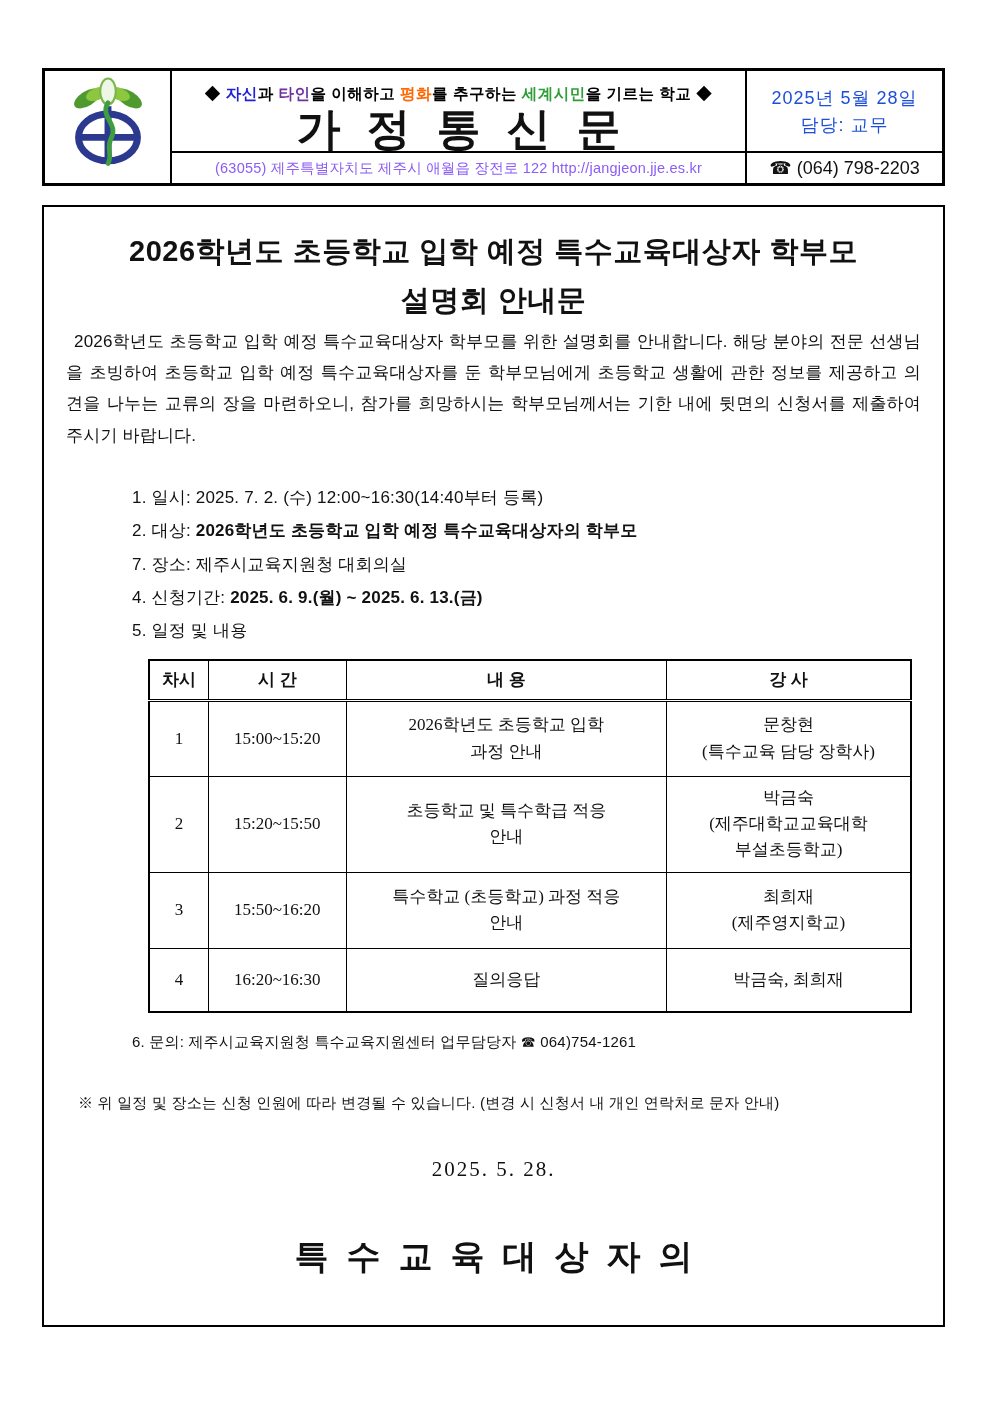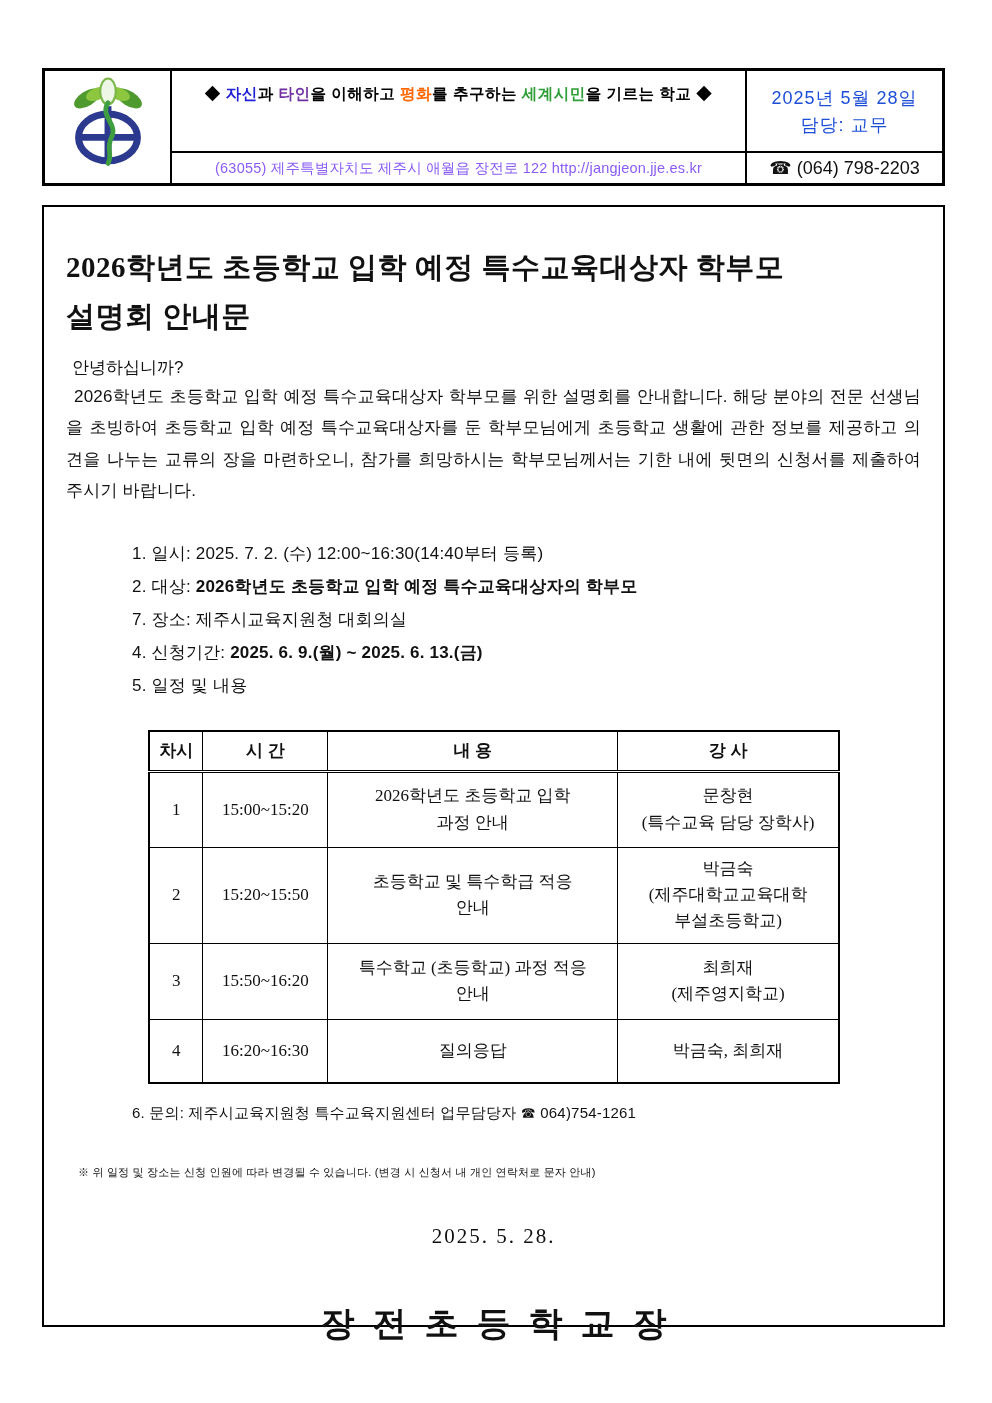--- a/index.html
+++ b/index.html
@@ -67,23 +67,23 @@
 
   
   .main-box {
     position: absolute;
     left: 42px; top: 205px;
     width: 903px; height: 1122px;
     border: 2px solid #000;
     padding: 0 22px;
   }
   .doc-title {
-    margin-top: 36px;
-    text-align: left;
-    font-family: Liberation Serif, serif;
+    margin-top: 20px;
+    text-align: center;
+    font-family: Liberation Sans, sans-serif;
     font-size: 29px; font-weight: bold;
     line-height: 1.7;
     white-space: pre-line;
     letter-spacing: 0.5px;
   }
   .greeting {
     margin-top: 12px;
     font-size: 17px; line-height: 1.6;
     padding-left: 6px;
   }
@@ -94,22 +94,22 @@
     letter-spacing: 0.2px;
   }
   .notice-list { margin-top: 30px; margin-left: 66px; list-style: none; }
   .notice-list .item {
     font-size: 17px; line-height: 1.95;
     letter-spacing: 0.2px;
   }
   .bold { font-weight: bold; }
 
   .schedule {
-    margin-top: 28px; margin-left: 82px;
-    width: 692px;
+    margin-top: 12px; margin-left: 82px;
+    width: 764px;
     border-collapse: collapse;
     border: 2px solid #000;
     font-family: "Liberation Serif", serif;
   }
   .schedule th, .schedule td {
     border: 1px solid #000;
     text-align: center; vertical-align: middle;
     font-size: 17px;
     padding: 2px 4px;
   }
@@ -124,21 +124,21 @@
   .row-2 td { height: 96px; }
   .row-3 td { height: 76px; }
   .row-4 td { height: 64px; }
 
   .contact-line {
     margin-top: 20px; margin-left: 66px;
     font-size: 15px; letter-spacing: 0.2px;
   }
   .note-line {
     margin-top: 42px; margin-left: 12px;
-    font-size: 11px; letter-spacing: 0.2px;
+    font-size: 15px; letter-spacing: 0.2px;
   }
   .footer-date {
     margin-top: 44px;
     text-align: center;
     font-size: 21px; letter-spacing: 2px; font-family: Liberation Serif, serif;
   }
   .signature {
     margin-top: 52px;
     text-align: center;
     font-size: 34px; font-weight: bold;
@@ -165,37 +165,37 @@
           <line x1="27" y1="72" x2="93" y2="72" stroke="#2b3a8f" stroke-width="8"></line>
           <path d="M60,32 C50,48 72,56 64,72 C57,86 66,92 60,102" fill="none" stroke="#3f9e3f" stroke-width="5.5" stroke-linecap="round"></path>
         </g>
       </svg>
     </div>
 
     <div class="mid-top">
       <div class="slogan">
         <span style="color: rgb(0, 0, 0);">◆ </span><span style="color: rgb(31, 31, 214);">자신</span><span style="color: rgb(0, 0, 0);">과 </span><span style="color: rgb(112, 48, 160);">타인</span><span style="color: rgb(0, 0, 0);">을 이해하고 </span><span style="color: rgb(255, 102, 0);">평화</span><span style="color: rgb(0, 0, 0);">를 추구하는 </span><span style="color: rgb(46, 158, 54);">세계시민</span><span style="color: rgb(0, 0, 0);">을 기르는 학교 ◆</span>
       </div>
+      <div class="paper-title">가정통신문</div>
     </div>
 
     <div class="right-top">
       <div>2025년 5월 28일</div>
       <div>담당: 교무</div>
     </div>
 
     <div class="mid-addr">(63055) 제주특별자치도 제주시 애월읍 장전로 122 http://jangjeon.jje.es.kr</div>
 
     <div class="right-phone">☎ (064) 798-2203</div>
   </div>
 
   <div class="main-box">
     <h1 class="doc-title">2026학년도 초등학교 입학 예정 특수교육대상자 학부모
 설명회 안내문</h1>
 
-    <p class="greeting">안녕하십니까?</p>
     <p class="intro">2026학년도 초등학교 입학 예정 특수교육대상자 학부모를 위한 설명회를 안내합니다. 해당 분야의 전문 선생님을 초빙하여 초등학교 입학 예정 특수교육대상자를 둔 학부모님에게 초등학교 생활에 관한 정보를 제공하고 의견을 나누는 교류의 장을 마련하오니, 참가를 희망하시는 학부모님께서는 기한 내에 뒷면의 신청서를 제출하여 주시기 바랍니다.</p>
 
     <div class="notice-list">
       <div class="item"><span>1. 일시: 2025. 7. 2. (수) 12:00~16:30(14:40부터 등록)</span><span class="bold"></span></div>
       <div class="item"><span>2. 대상: </span><span class="bold">2026학년도 초등학교 입학 예정 특수교육대상자의 학부모</span></div>
       <div class="item"><span>7. 장소: 제주시교육지원청 대회의실</span><span class="bold"></span></div>
       <div class="item"><span>4. 신청기간: </span><span class="bold">2025. 6. 9.(월) ~ 2025. 6. 13.(금)</span></div>
       <div class="item"><span>5. 일정 및 내용</span><span class="bold"></span></div>
     </div>
 
@@ -248,16 +248,16 @@
         </tr>
       </tbody>
     </table>
 
     <p class="contact-line">6. 문의: 제주시교육지원청 특수교육지원센터 업무담당자 ☎ 064)754-1261</p>
 
     <p class="note-line">※ 위 일정 및 장소는 신청 인원에 따라 변경될 수 있습니다. (변경 시 신청서 내 개인 연락처로 문자 안내)</p>
 
     <p class="footer-date">2025. 5. 28.</p>
 
-    <p class="signature">장전초등학교장</p>
+    <p class="signature">특수교육대상자의</p>
   </div>
 
 </div>
 
 </body></html>

